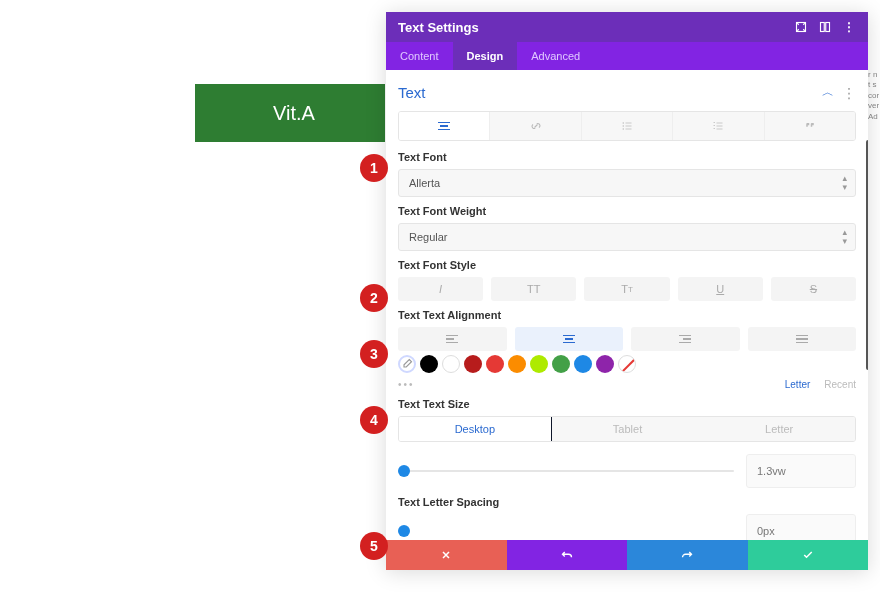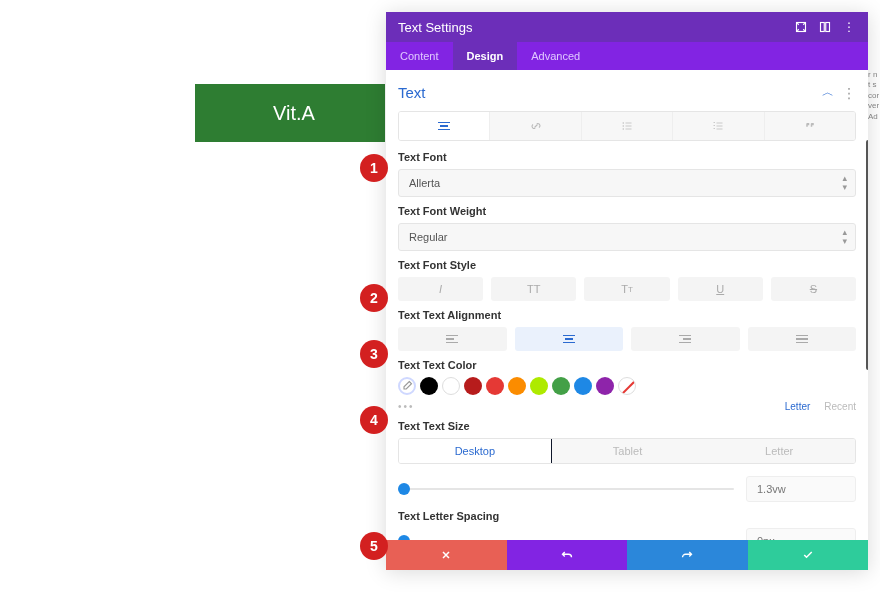--- a/index.html
+++ b/index.html
@@ -2,21 +2,21 @@
 <html><head>
 <meta charset="utf-8">
 <style>
 * { box-sizing: border-box; margin: 0; padding: 0; }
 body { font-family: -apple-system, BlinkMacSystemFont, "Segoe UI", Arial, sans-serif; background: #fff; width: 880px; height: 604px; position: relative; overflow: hidden; }
 
 .preview-badge { position: absolute; left: 195px; top: 84px; width: 190px; height: 58px; background: #2e7d32; color: #fff; display: flex; align-items: center; justify-content: center; font-size: 20px; font-weight: 500; padding-left: 8px; }
 
 .panel { position: absolute; left: 386px; top: 12px; width: 482px; height: 558px; background: #fff; box-shadow: 0 2px 20px rgba(0,0,0,0.15); display: flex; flex-direction: column; }
 
-.title-bar { background: #6c2eb9; color: #fff; height: 30px; display: flex; align-items: center; padding: 0 12px; font-size: 13px; font-weight: 400; }
+.title-bar { background: #6c2eb9; color: #fff; height: 30px; display: flex; align-items: center; padding: 0 12px; font-size: 13px; font-weight: 700; }
 .title-bar .spacer { flex: 1; }
 .title-bar .ticon { width: 14px; height: 14px; margin-left: 10px; display: inline-flex; align-items: center; justify-content: center; font-size: 12px; cursor: pointer; }
 
 .tabs { background: #8224e3; height: 28px; display: flex; align-items: stretch; font-size: 11px; }
 .tabs .tab { color: #e0c8ff; padding: 8px 14px; display: flex; align-items: center; cursor: pointer; }
 .tabs .tab.active { background: #6c2eb9; color: #fff; font-weight: 600; }
 
 .body { flex: 1; overflow-y: auto; padding: 0 12px 12px 12px; position: relative; border-radius: 12px; }
 .scroll-indicator { position: absolute; right: -2px; top: 70px; width: 4px; height: 230px; background: #555; border-radius: 2px; }
 
@@ -53,21 +53,21 @@
 .color-meta .recent { color: #bbb; }
 
 .device-tabs { display: flex; border: 1px solid #e5e5e5; border-radius: 3px; overflow: hidden; margin-top: 4px; }
 .device-tabs .dt { flex: 1; height: 24px; display: flex; align-items: center; justify-content: center; font-size: 11px; color: #bbb; background: #f7f7f7; cursor: pointer; }
 .device-tabs .dt.active { background: #fff; color: #2b6ad0; font-weight: 500; border-right: 1px solid #0f172a; }
 
 .slider-row { display: flex; align-items: center; gap: 12px; margin-top: 12px; }
 .slider { flex: 1; position: relative; height: 16px; }
 .track { position: absolute; left: 0; right: 0; top: 7px; height: 2px; background: #e5e5e5; border-radius: 1px; }
 .thumb { position: absolute; top: 2px; width: 12px; height: 12px; background: #1e88e5; border-radius: 50%; cursor: pointer; }
-.val-box { width: 110px; height: 26px; border: 1px solid #eee; background: #fafafa; border-radius: 3px; font-size: 11px; color: #777; display: flex; align-items: center; padding: 8px 10px; }
+.val-box { width: 110px; height: 26px; border: 1px solid #eee; background: #fafafa; border-radius: 3px; font-size: 11px; color: #777; display: flex; align-items: center; padding: 16px 10px; }
 
 .footer { height: 30px; display: flex; }
 .footer .fbtn { flex: 1; display: flex; align-items: center; justify-content: center; color: #fff; cursor: pointer; font-size: 13px; }
 .fb-cancel { background: #e86055; }
 .fb-undo { background: #8224e3; }
 .fb-redo { background: #2b87da; }
 .fb-save { background: #2ecc9b; }
 
 .num-badge { position: absolute; width: 28px; height: 28px; background: #d32020; color: #fff; border-radius: 50%; display: flex; align-items: center; justify-content: center; font-weight: 700; font-size: 14px; z-index: 20; }
 
@@ -217,21 +217,20 @@
         </div>
       <div class="btn">
           <span class="bars">
             <span></span>
             <span></span>
             <span></span>
           </span>
         </div>
     </div>
 
-    <div class="field-label">Text Text Color</div>
     <div class="color-row">
       <div class="swatch picker">
           <svg viewBox="0 0 16 16" fill="none" stroke="#999" stroke-width="1.5">
             <path d="M11 2l3 3-7 7H4v-3z"></path>
           </svg>
         </div>
       <div class="swatch" style="background:#000000"></div>
       <div class="swatch white"></div>
       <div class="swatch" style="background:#b71c1c"></div>
       <div class="swatch" style="background:#e53935"></div>

